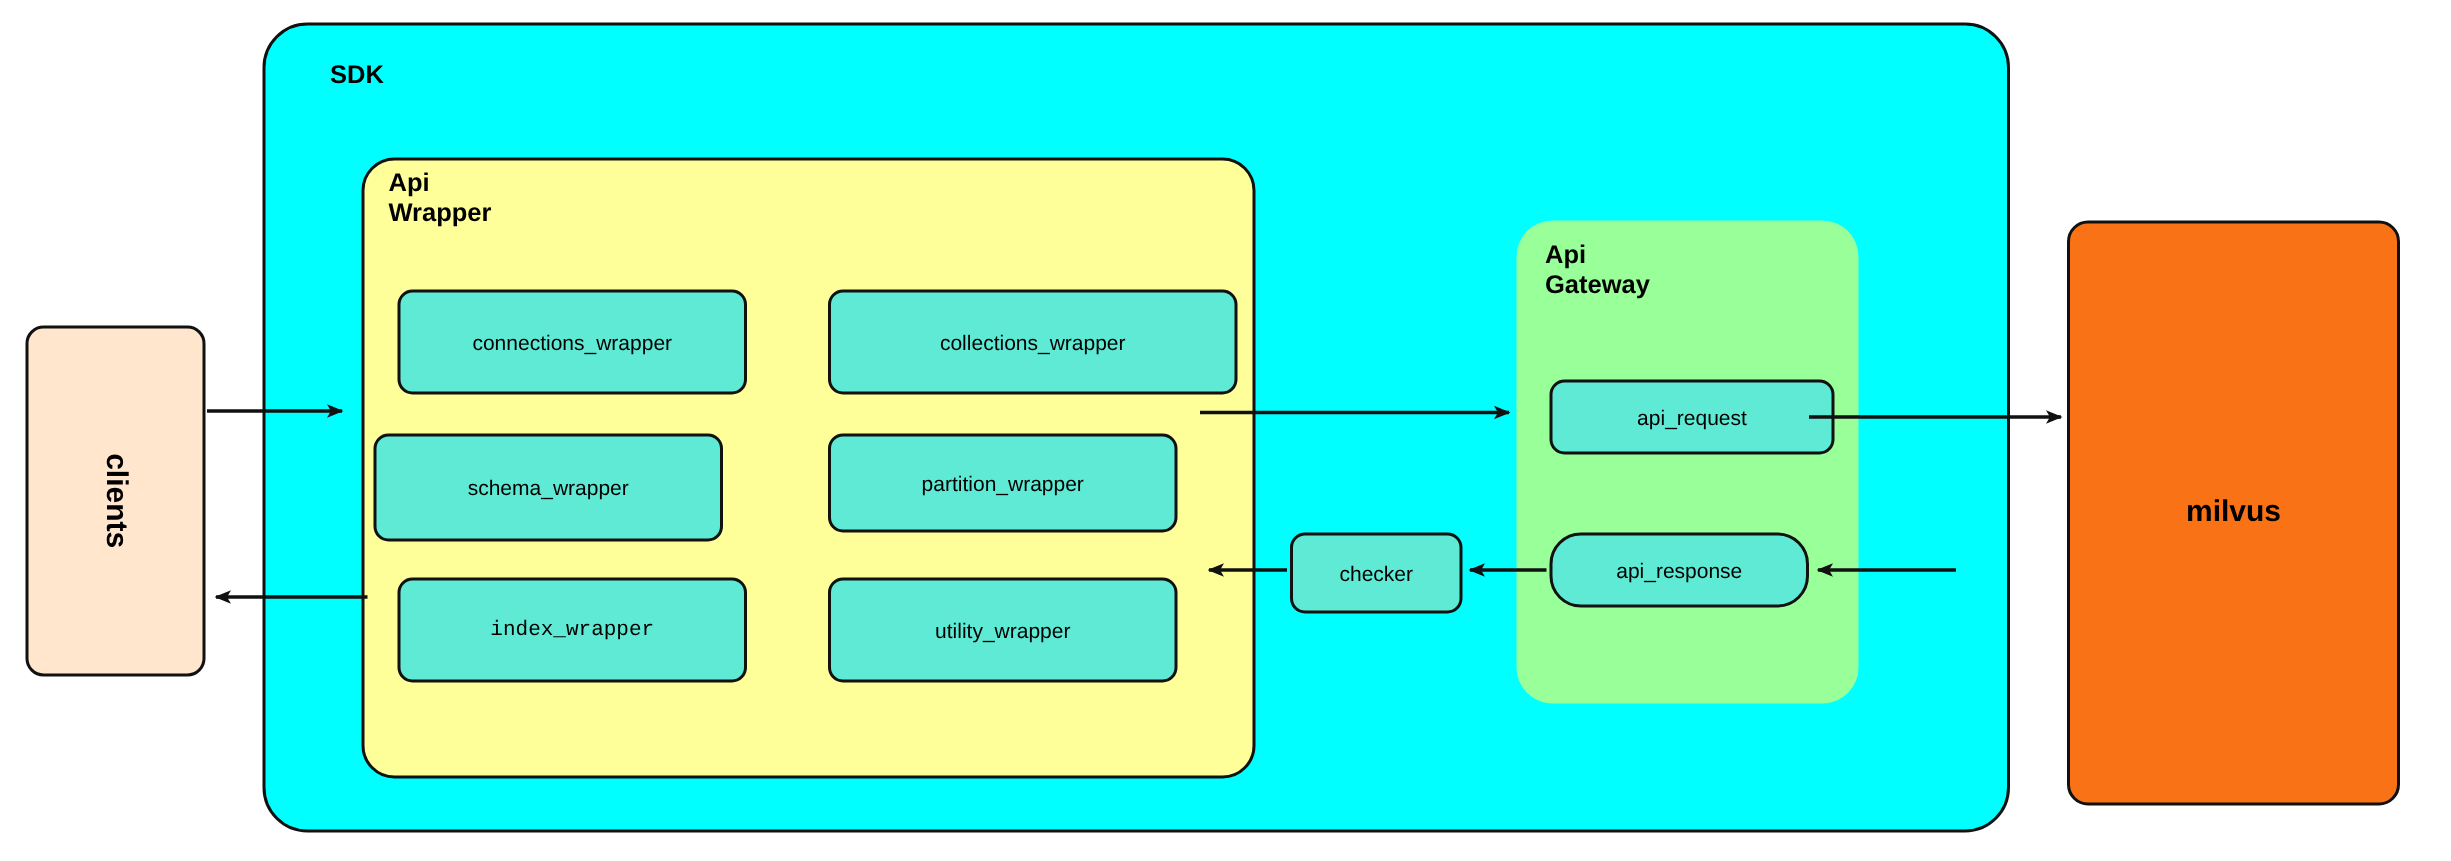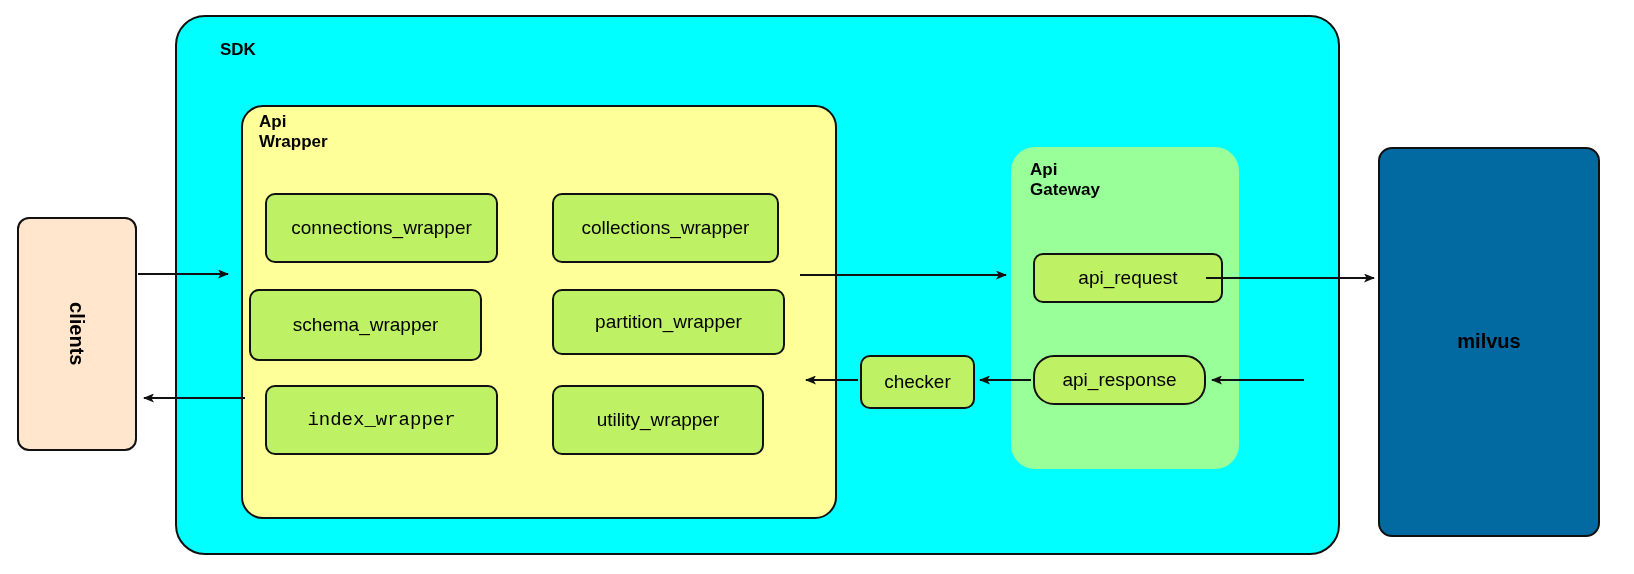--- a/index.html
+++ b/index.html
@@ -69,23 +69,23 @@
     border-radius: 24px;
     border: none;
   }
 
   #sdk-label  { left: 220px; top: 40px;  }
   #api-wrapper-label { left: 259px; top: 112px; text-align: left; }
   #api-gateway-label { left: 1030px; top: 160px; text-align: left; }
 
   
   .leaf {
-    background: #bef264;
+    background: #5eead4;
     border-radius: 10px;
-    font-size: 19px;
+    font-size: 14px;
   }
 
   #clients-box {
     left: 17px;
     top: 217px;
     width: 120px;
     height: 234px;
     background: #ffe6cc;
     border-radius: 12px;
   }
@@ -94,32 +94,32 @@
     font-size: 20px;
     transform: rotate(90deg);
     white-space: nowrap;
   }
 
   #milvus-box {
     left: 1378px;
     top: 147px;
     width: 222px;
     height: 390px;
-    background: #0369a1;
+    background: #f97316;
     border-radius: 14px;
   }
   #milvus-label { font-weight: bold; font-size: 20px; }
 
   
   #connections-wrapper { left: 265px;  top: 193px; width: 233px; height: 70px; }
-  #collections-wrapper { left: 552px;  top: 193px; width: 227px; height: 70px; }
+  #collections-wrapper { left: 552px;  top: 193px; width: 273px; height: 70px; }
   #schema-wrapper      { left: 249px;  top: 289px; width: 233px; height: 72px; }
   #partition-wrapper   { left: 552px;  top: 289px; width: 233px; height: 66px; }
   #index-wrapper       { left: 265px;  top: 385px; width: 233px; height: 70px; font-family: Liberation Mono, monospace; }
-  #utility-wrapper     { left: 552px;  top: 385px; width: 212px; height: 70px; }
+  #utility-wrapper     { left: 552px;  top: 385px; width: 233px; height: 70px; }
 
   #checker-box   { left: 860px;  top: 355px; width: 115px; height: 54px; }
   #api-request   { left: 1033px; top: 253px; width: 190px; height: 50px; }
   #api-response  { left: 1033px; top: 355px; width: 173px; height: 50px; border-radius: 21px; }
 
   
   #arrow-layer {
     position: absolute;
     left: 0; top: 0;
     width: 1634px;

